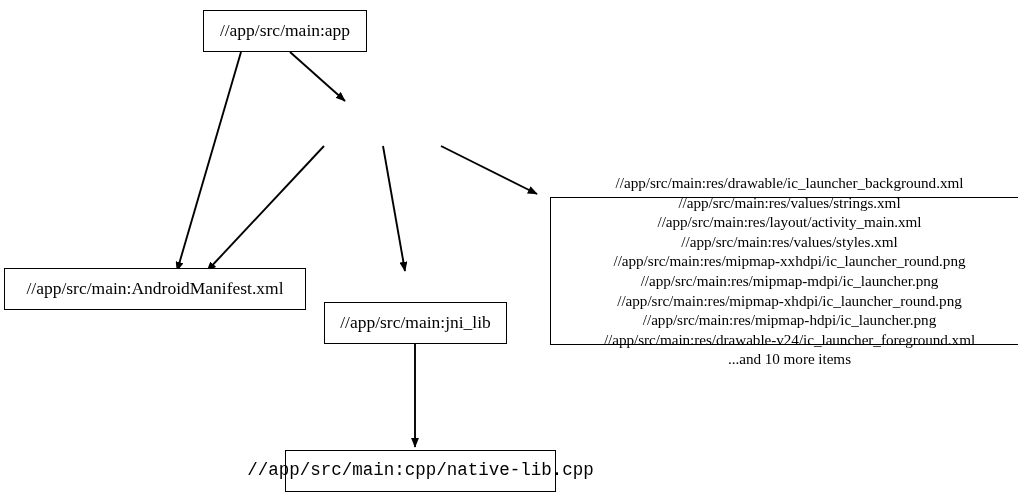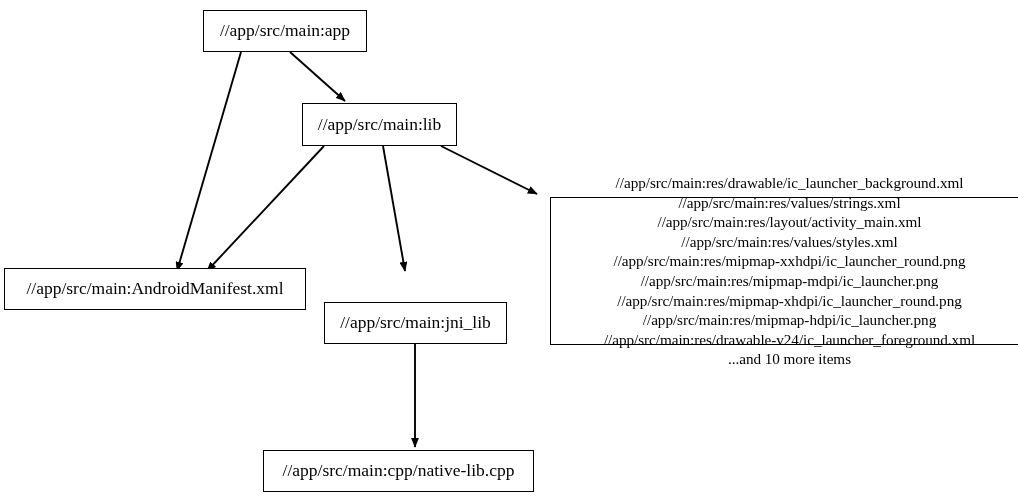--- a/index.html
+++ b/index.html
@@ -49,21 +49,21 @@
     line-height: 19.6px;
     letter-spacing: -0.05px;
   }
 
   
   #node-app        { left: 203px; top: 10px;  width: 164px; height: 42px; }
   #node-lib        { left: 302px; top: 103px; width: 155px; height: 43px; }
   #node-manifest   { left: 4px;   top: 268px; width: 302px; height: 42px; }
   #node-jnilib     { left: 324px; top: 274px; width: 183px; height: 42px; margin-top: 28px; }
   #node-res        { left: 530px; top: 197px; width: 479px; height: 148px; margin-left: 20px; }
-  #node-nativelib  { left: 263px; top: 450px; width: 271px; height: 42px; }
+  #node-nativelib  { left: 285px; top: 450px; width: 271px; height: 42px; font-family: Liberation Mono, monospace; }
 </style>
 </head>
 <body>
 
 <div id="graph-canvas">
 
   <svg id="edge-layer" viewBox="0 0 1018 496" width="1018" height="496" xmlns="http://www.w3.org/2000/svg">
     <defs>
       <marker id="arrowhead" markerWidth="10" markerHeight="8" refX="9.2" refY="4" orient="auto" markerUnits="userSpaceOnUse">
         <path d="M0,0 L10,4 L0,8 z" fill="#000000"></path>
@@ -80,23 +80,20 @@
 
     <line x1="441" y1="146" x2="537" y2="194" stroke="#000000" stroke-width="1.9" marker-end="url(#arrowhead)"></line>
 
     <line x1="415" y1="316" x2="415" y2="447" stroke="#000000" stroke-width="1.9" marker-end="url(#arrowhead)"></line>
   </svg>
 
   <div class="graph-node node-single" id="node-app">
     <span class="node-label">//app/src/main:app</span>
   </div>
 
-  <div class="graph-node node-single" id="node-lib">
-    <span class="node-label">//app/src/main:lib</span>
-  </div>
 
   <div class="graph-node node-single" id="node-manifest">
     <span class="node-label">//app/src/main:AndroidManifest.xml</span>
   </div>
 
   <div class="graph-node node-single" id="node-jnilib">
     <span class="node-label">//app/src/main:jni_lib</span>
   </div>
 
   <div class="graph-node node-single" id="node-nativelib">

